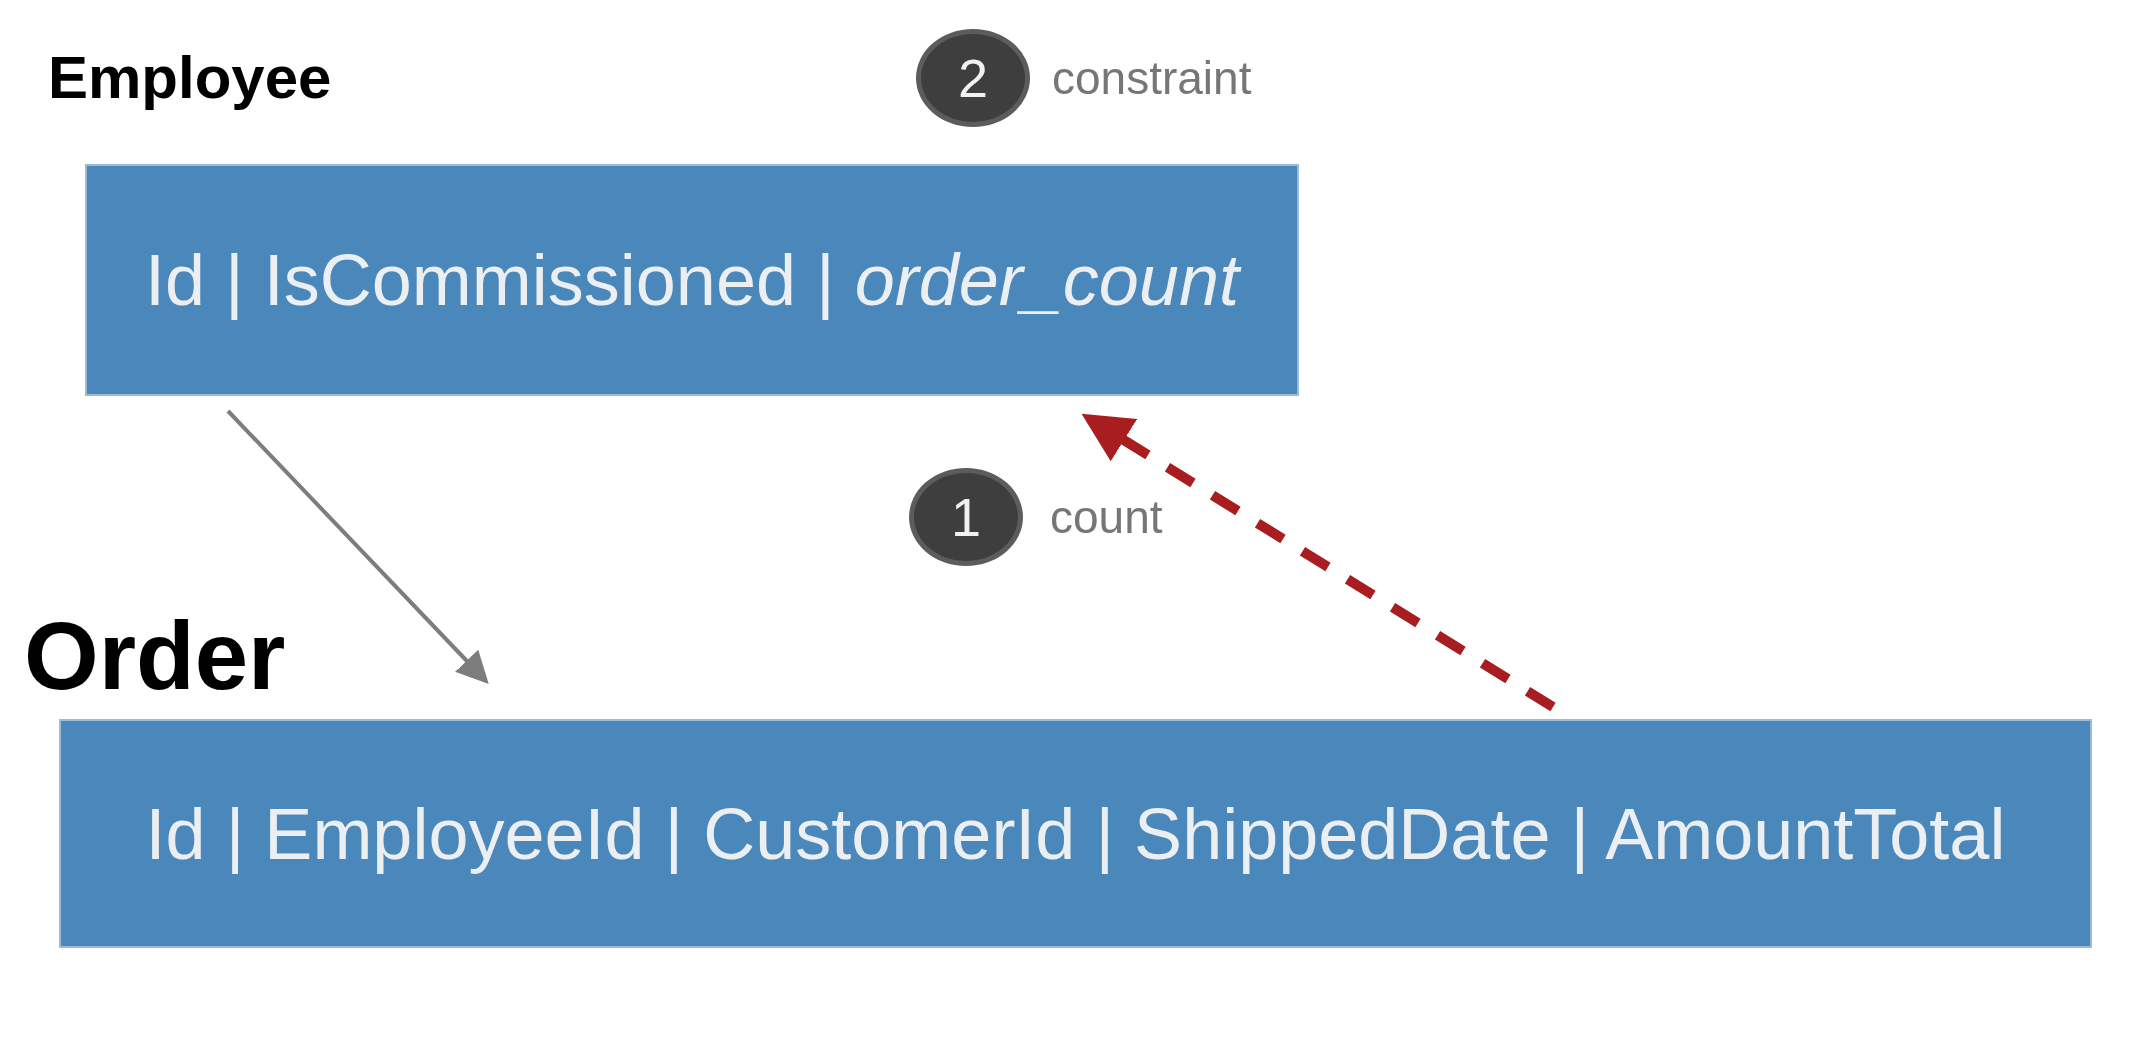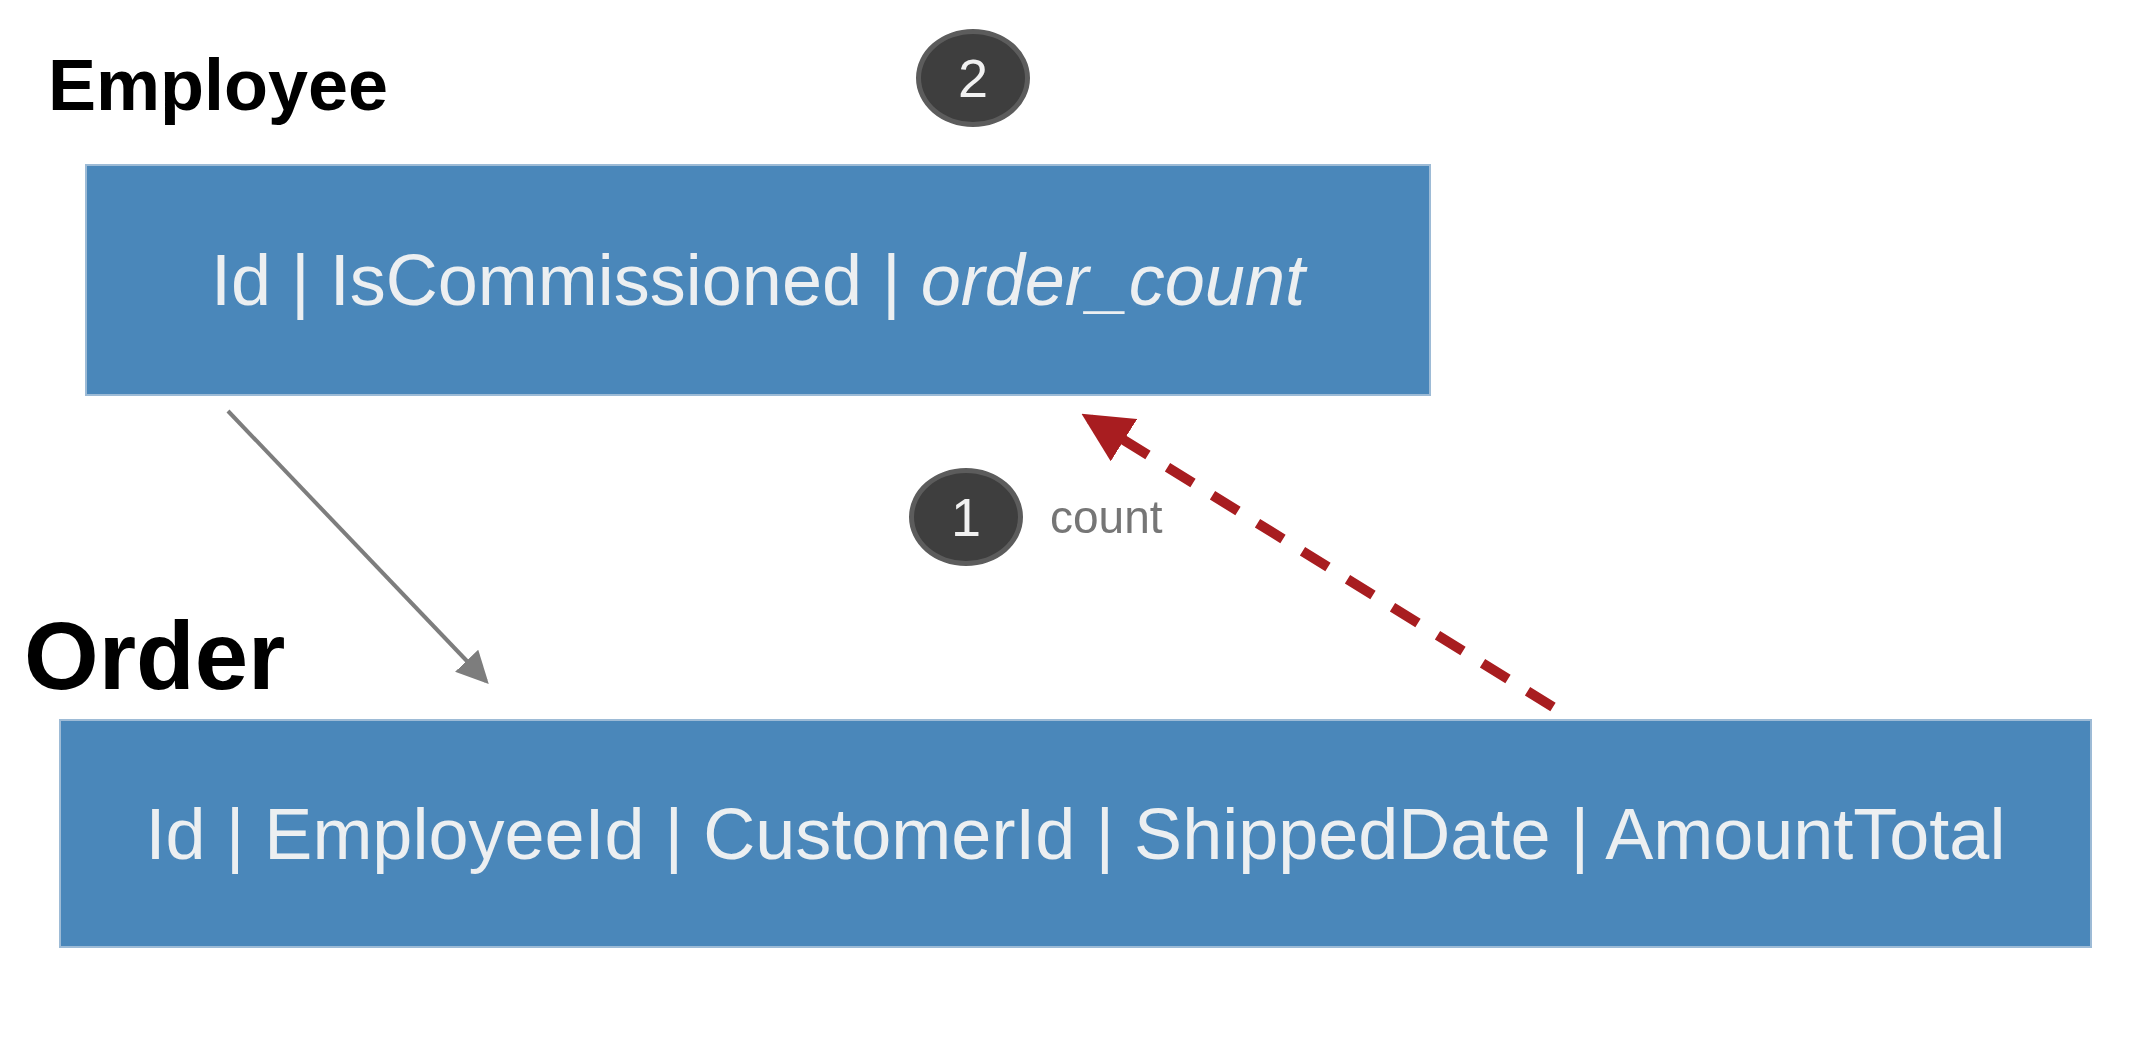--- a/index.html
+++ b/index.html
@@ -24,31 +24,31 @@
     background:var(--canvas-bg);
     overflow:hidden;
   }
   .table-title{
     position:absolute;
     color:var(--title-text);
     font-weight:bold;
     line-height:1.25;
     white-space:nowrap;
   }
-  .title-employee{left:48px;top:40px;font-size:72px;}
+  .title-employee{left:48px;top:40px;font-size:60px;}
   .title-order{left:24px;top:596px;font-size:96px;}
   .table-box{
     position:absolute;
     background:var(--table-fill);
     border:2px solid var(--table-border);
     display:flex;
     align-items:center;
     justify-content:center;
   }
-  .box-employee{left:85px;top:164px;width:1346px;height:232px;}
+  .box-employee{left:85px;top:164px;width:1214px;height:232px;}
   .box-order{left:59px;top:719px;width:2033px;height:229px;}
   .table-row-text{
     color:var(--table-text);
     font-size:72px;
     white-space:pre;
     line-height:1;
   }
   .derived{font-style:italic;}
   .step{
     position:absolute;
@@ -96,20 +96,21 @@
   <div class="table-title title-order">Order</div>
 
   <div class="table-box box-order">
     <div class="table-row-text">Id | EmployeeId | CustomerId | ShippedDate | AmountTotal</div>
   </div>
 
   <div class="step step-constraint">
     <div class="step-badge">
       <span class="step-number">2</span>
     </div>
+    <span class="step-label">constraint</span>
   </div>
 
   <div class="step step-count">
     <div class="step-badge">
       <span class="step-number">1</span>
     </div>
     <span class="step-label">count</span>
   </div>
 
   <svg class="arrows" viewBox="0 0 2154 1052">

